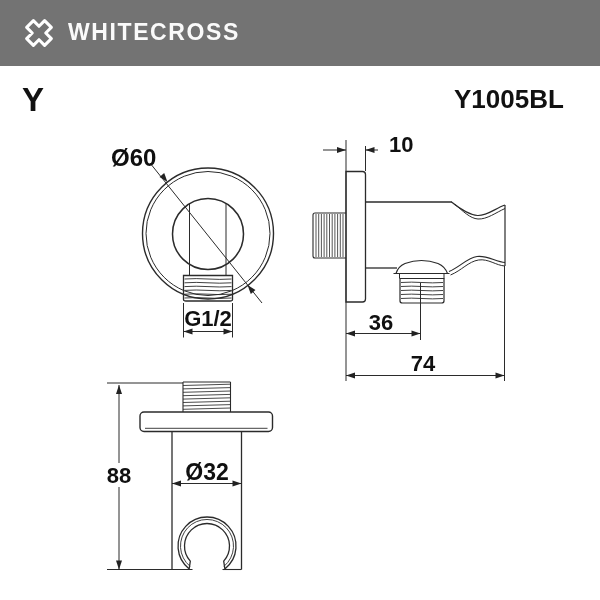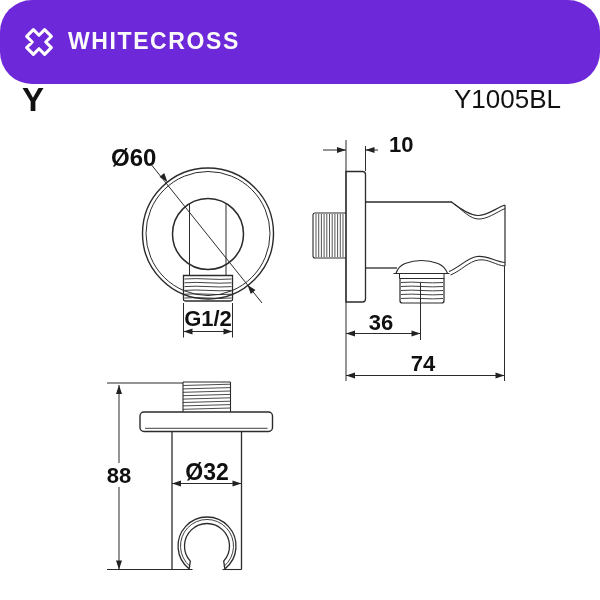--- a/index.html
+++ b/index.html
@@ -1,33 +1,33 @@
 <!DOCTYPE html>
 <html><head>
 <meta charset="utf-8">
 <style>
   html,body{margin:0;padding:0;background:#e8e8e8;}
   #stage{
     position:relative;width:600px;height:600px;background:#ffffff;
     font-family:"Liberation Sans",sans-serif;overflow:hidden;margin:0 auto;
   }
   .header{
-    position:absolute;left:0;top:0;width:600px;height:84px;
-    background:#6d28d9;display:flex;align-items:center;z-index:2;border-radius:32px;
+    position:absolute;left:0;top:0;width:600px;height:66px;
+    background:#737373;display:flex;align-items:center;z-index:2;
   }
   .logo-x{width:40px;height:40px;margin-left:19px;flex:0 0 auto;overflow:visible;}
   .brand{
     color:#fafafa;font-size:23px;font-weight:700;letter-spacing:1.6px;
     margin-left:9px;margin-top:-2px;
   }
   .series-label{
     position:absolute;left:22px;top:81px;font-size:33px;font-weight:700;color:#111;z-index:2;
   }
   .model-label{
-    position:absolute;left:454px;top:84px;font-size:26px;font-weight:400;color:#111;z-index:2;
+    position:absolute;left:454px;top:84px;font-size:26px;font-weight:700;color:#111;z-index:2;
   }
   svg.drawing{position:absolute;left:0;top:0;z-index:1;}
   svg text{fill:#101010;font-family:"Liberation Sans",sans-serif;font-weight:bold;}
 </style>
 </head>
 <body>
 
 <div id="stage">
 
   <div class="header">

